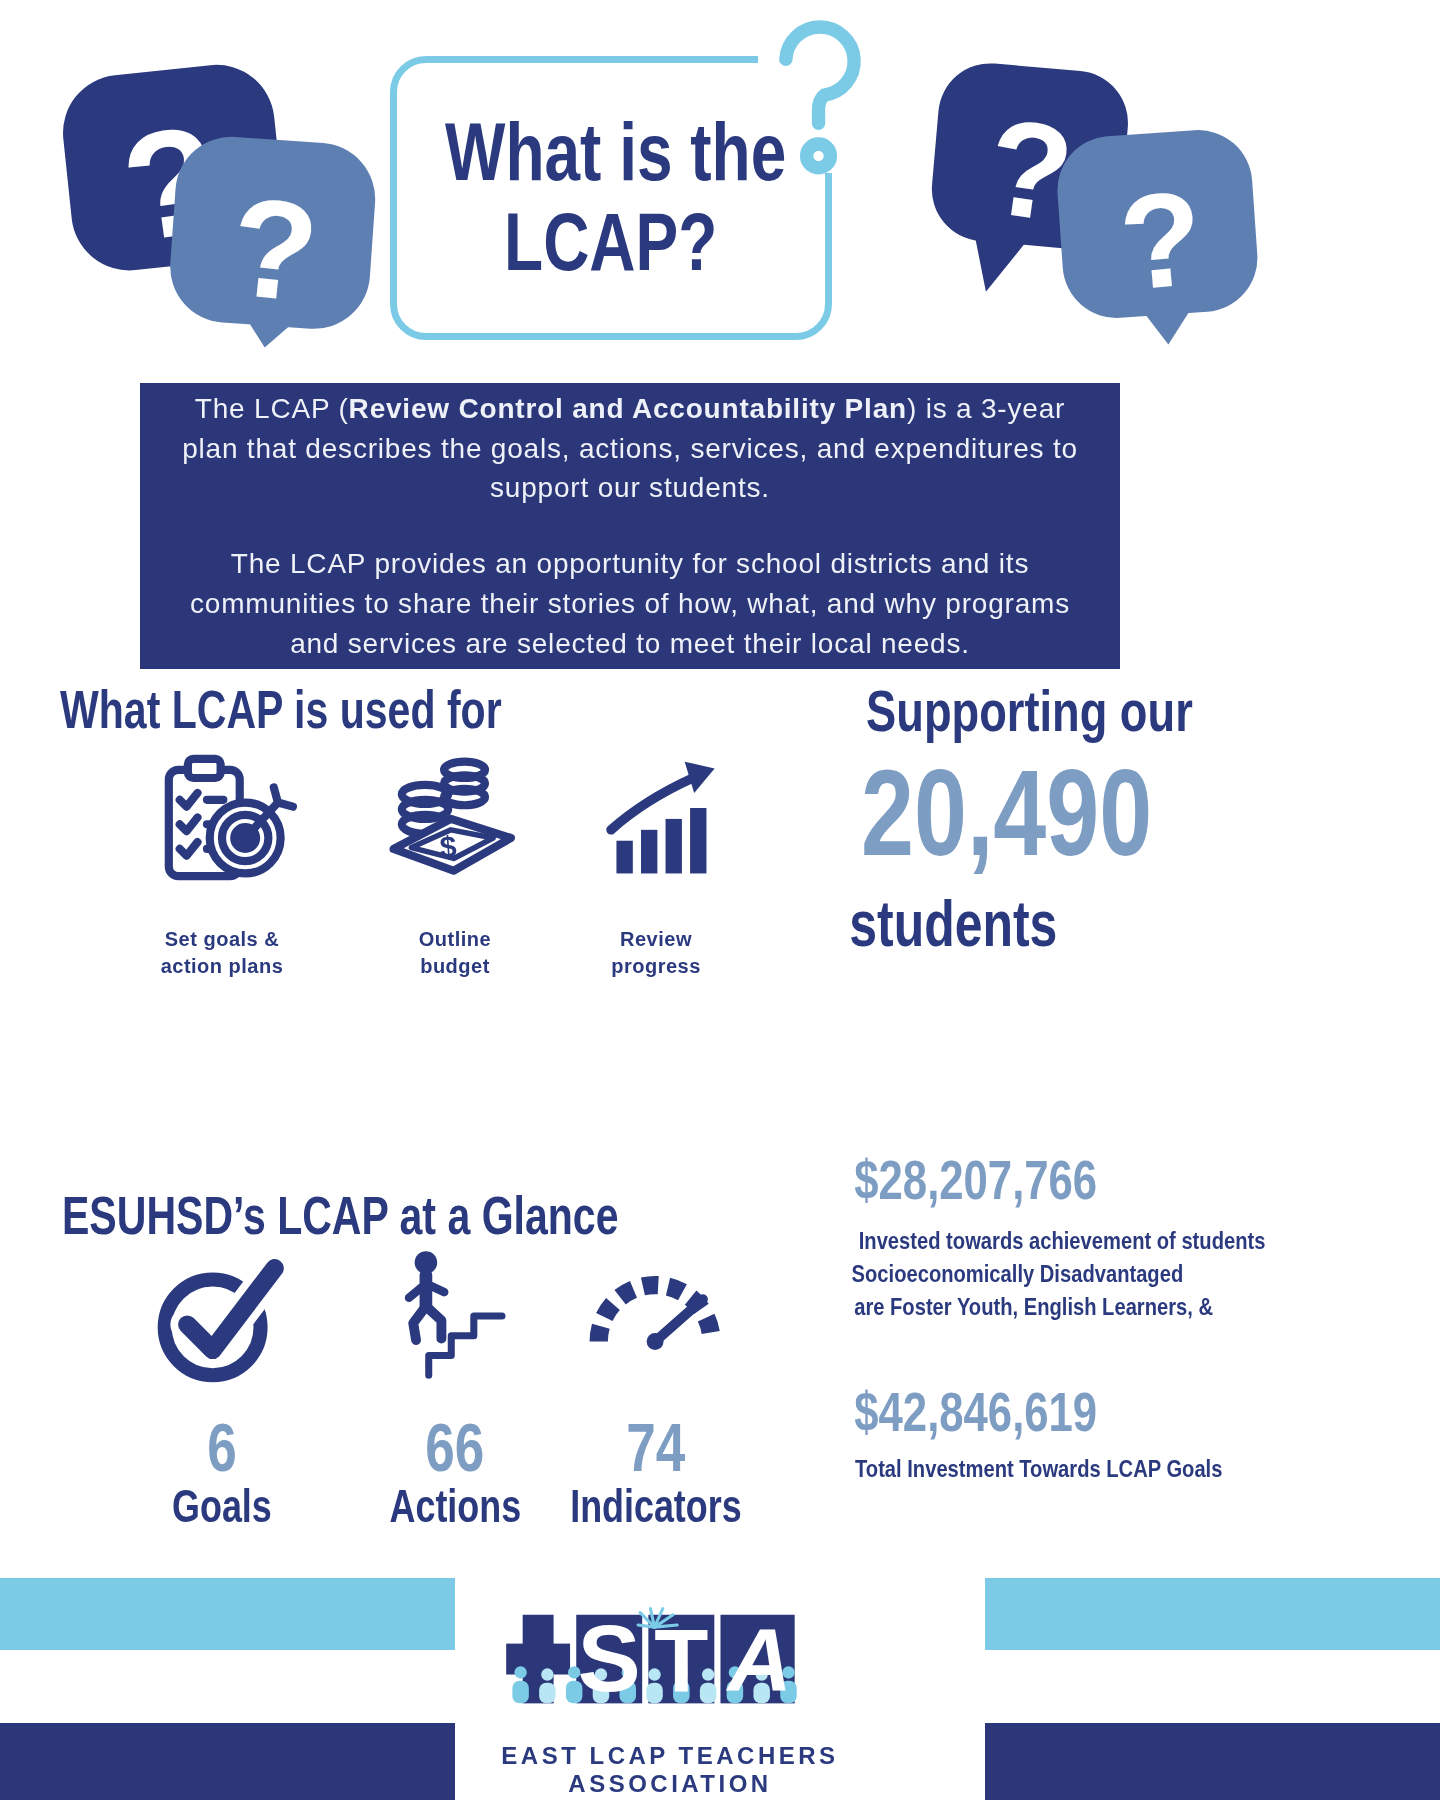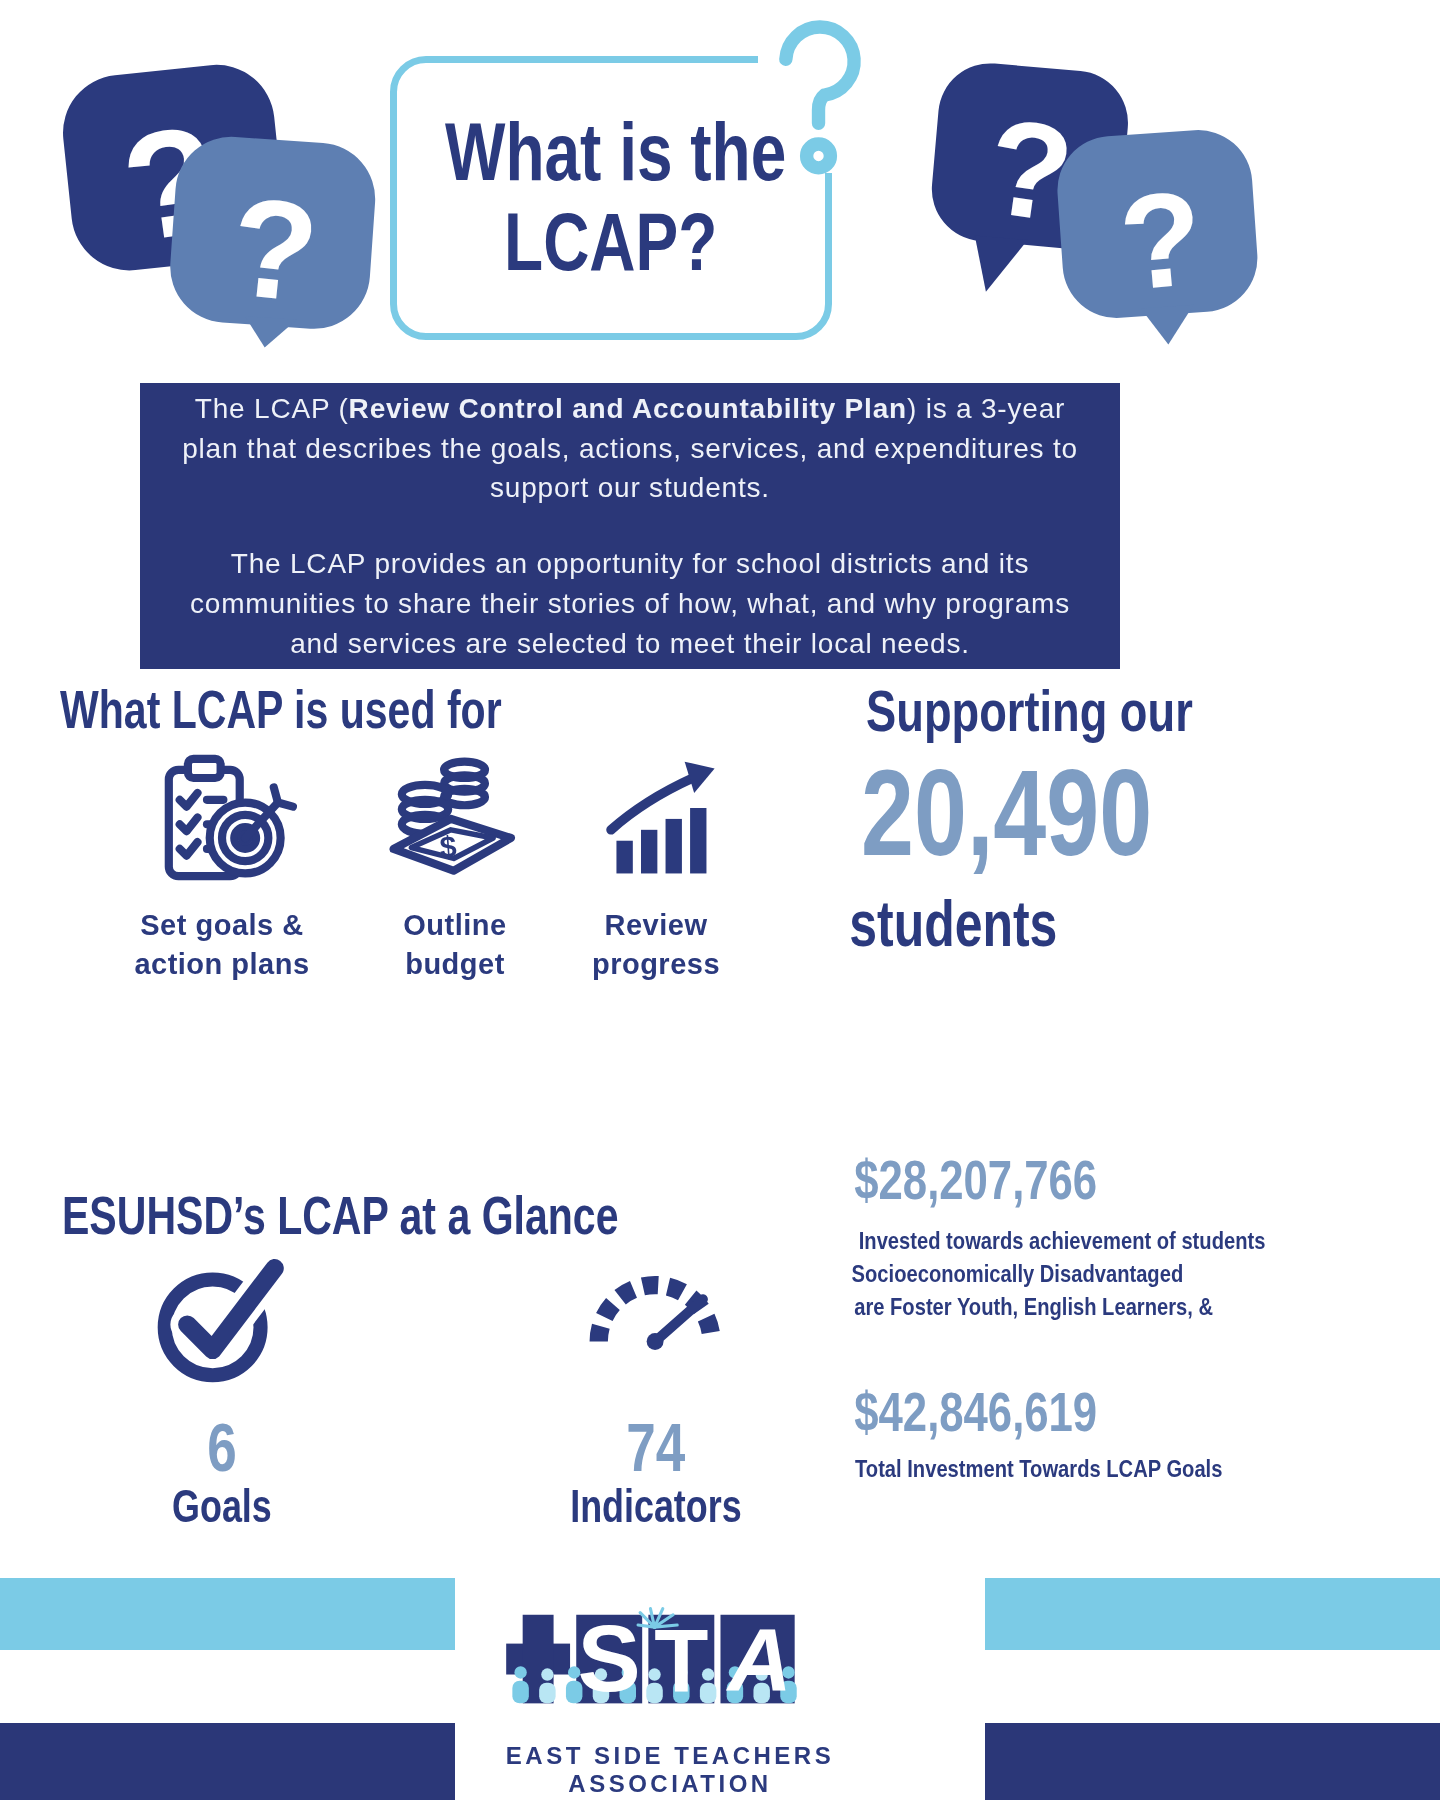--- a/index.html
+++ b/index.html
@@ -35,21 +35,21 @@
   .intro-box b{font-weight:700}
 
   
   .section-heading{position:absolute;color:var(--navy);font-weight:700;font-size:54px;line-height:1}
   #used-for-heading{left:60px;top:682px}
   #glance-heading{left:62px;top:1188px}
 
   
   .uf-col{position:absolute;top:748px;width:220px;text-align:center}
   .uf-col .icn{width:150px;height:150px;display:block;margin:0 auto}
-  .uf-label{margin-top:8px;font-size:29px;font-weight:700;color:var(--navy);
+  .uf-label{margin-top:28px;font-size:20px;font-weight:700;color:var(--navy);
             line-height:1.35;letter-spacing:0.5px}
   .uf-1{left:112px}.uf-2{left:345px}.uf-3{left:546px}
 
   
   .gl-col{position:absolute;top:1240px;width:220px;text-align:center}
   .gl-col .icn{width:155px;height:155px;display:block;margin:0 auto}
   .stat-value{margin-top:18px;font-size:68px;font-weight:700;color:var(--steel);line-height:1}
   .stat-label{font-size:46px;font-weight:700;color:var(--navy);line-height:1.1}
   .gl-1{left:112px}.gl-2{left:345px}.gl-3{left:546px}
 
@@ -199,20 +199,35 @@
   <div class="gl-col gl-1">
     <svg class="icn" viewBox="0 0 110 110">
       <circle cx="48" cy="62" r="34" fill="none" stroke="#2b3a7e" stroke-width="10"></circle>
       <polyline points="30,60 48,78 92,20" fill="none" stroke="#ffffff" stroke-width="24" stroke-linecap="round" stroke-linejoin="round"></polyline>
       <polyline points="30,60 48,78 92,20" fill="none" stroke="#2b3a7e" stroke-width="13" stroke-linecap="round" stroke-linejoin="round"></polyline>
     </svg>
     <div class="stat-value"><span class="cond">6</span></div>
     <div class="stat-label"><span class="cond">Goals</span></div>
   </div>
 
+  <div class="gl-col gl-2">
+    <svg class="icn" viewBox="0 0 110 110">
+      <path d="M 36 96 L 36 82 L 52 82 L 52 68 L 68 68 L 68 54 L 88 54" fill="none" stroke="#2b3a7e" stroke-width="5" stroke-linecap="round" stroke-linejoin="round"></path>
+      <circle cx="34" cy="16" r="8" fill="#2b3a7e"></circle>
+      <g fill="none" stroke="#2b3a7e" stroke-linecap="round" stroke-linejoin="round">
+        <path d="M 34 25 L 34 47" stroke-width="9"></path>
+        <path d="M 34 31 L 22 41" stroke-width="6"></path>
+        <path d="M 34 31 L 47 37" stroke-width="6"></path>
+        <path d="M 34 47 L 25 59 L 27 71" stroke-width="7"></path>
+        <path d="M 34 47 L 45 57 L 45 70" stroke-width="7"></path>
+      </g>
+    </svg>
+    <div class="stat-value"><span class="cond">66</span></div>
+    <div class="stat-label"><span class="cond">Actions</span></div>
+  </div>
 
   <div class="gl-col gl-3">
     <svg class="icn" viewBox="0 0 110 110">
       <path d="M 14 72 A 40 40 0 0 1 94 72" fill="none" stroke="#2b3a7e" stroke-width="13" stroke-dasharray="11 7"></path>
       <line x1="54" y1="72" x2="88" y2="42" stroke="#2b3a7e" stroke-width="7" stroke-linecap="round"></line>
       <circle cx="54" cy="72" r="6" fill="#2b3a7e"></circle>
     </svg>
     <div class="stat-value"><span class="cond">74</span></div>
     <div class="stat-label"><span class="cond">Indicators</span></div>
   </div>
@@ -278,15 +293,15 @@
         <circle cx="254" cy="68" r="6"></circle>
           <rect x="246" y="76" width="16" height="20" rx="7"></rect>
       </g>
     </g>
 
     <text x="106" y="84" font-size="92" font-weight="bold" fill="#ffffff" text-anchor="middle">S</text>
     <text x="176" y="84" font-size="86" font-weight="bold" fill="#ffffff" text-anchor="middle">T</text>
     <text x="252" y="84" font-size="86" font-weight="bold" font-style="italic" fill="#ffffff" text-anchor="middle">A</text>
   </svg>
 
-  <div class="org-name">EAST SIDE TEACHERS ASSOCIATION</div>
+  <div class="org-name">EAST LCAP TEACHERS ASSOCIATION</div>
 
 </div>
 
 </body></html>

